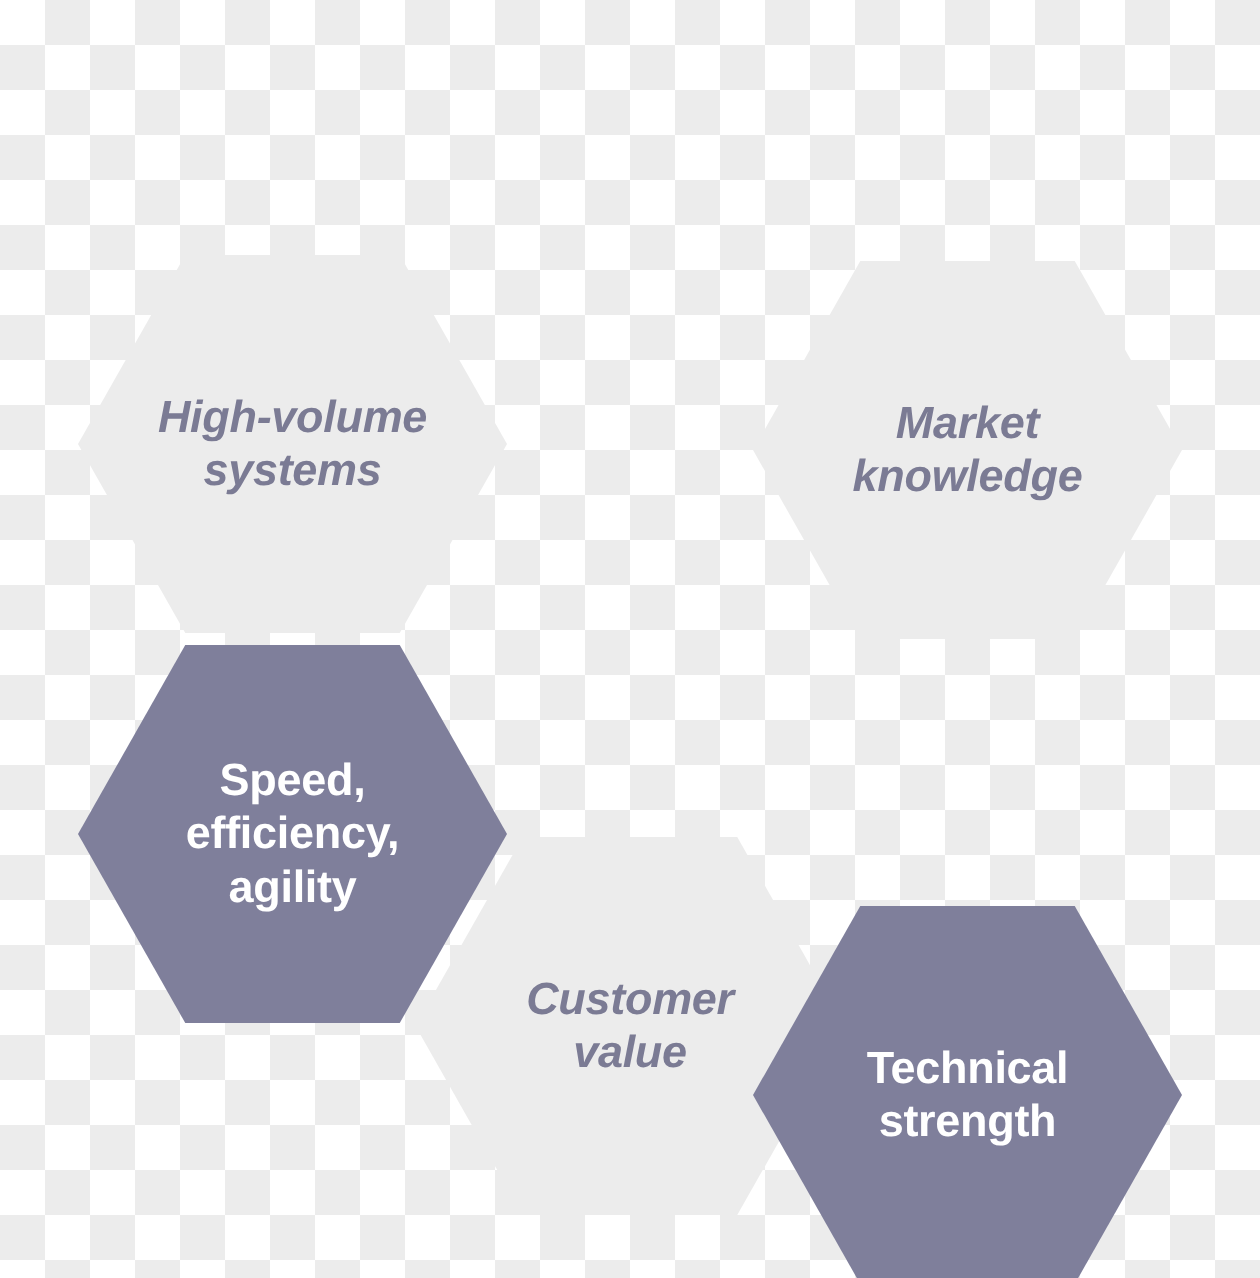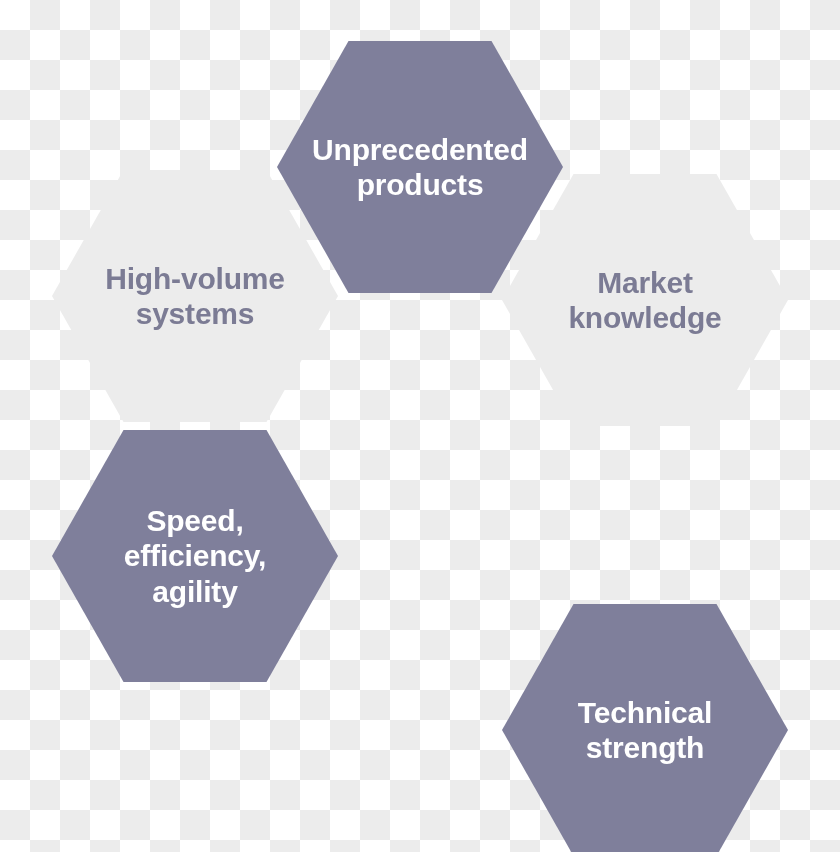--- a/index.html
+++ b/index.html
@@ -54,44 +54,44 @@
   
   .fill-accent  { background-color: #7f7f9b; }
   .fill-dark    { background-color: #606060; }
   .fill-light   { background-color: #ececec; }
 
   
   .text-light   { color: #ffffff; }
   .text-muted   { color: #7b7b94; }
 
   
-  .z-base   { z-index: 1; }
+  .z-base   { z-index: 1; font-style: italic; }
   .z-center { z-index: 3; }
   .z-mid    { z-index: 2; }
 </style>
 </head>
 <body>
 
 <div id="canvas">
 
   <div class="hex fill-light z-base" style="left:195px; top:296px;">
     <span class="hex-label text-muted">High-volume
 systems</span>
   </div>
 
   <div class="hex fill-light z-base" style="left:645px; top:300px;">
     <span class="hex-label text-muted">Market
 knowledge</span>
   </div>
 
+  <div class="hex fill-light z-base" style="left:420px; top:684px;">
+    <span class="hex-label text-muted">Customer
+value</span>
+  </div>
 
-  <div class="hex fill-accent z-mid" style="left:420px; top:167px;">
-    <span class="hex-label text-light">Unprecedented
-products</span>
-  </div>
 
   <div class="hex fill-accent z-mid" style="left:195px; top:556px;">
     <span class="hex-label text-light">Speed,
 efficiency,
 agility</span>
   </div>
 
   <div class="hex fill-accent z-mid" style="left:645px; top:556px;margin-top:48px;">
     <span class="hex-label text-light">Technical
 strength</span>

